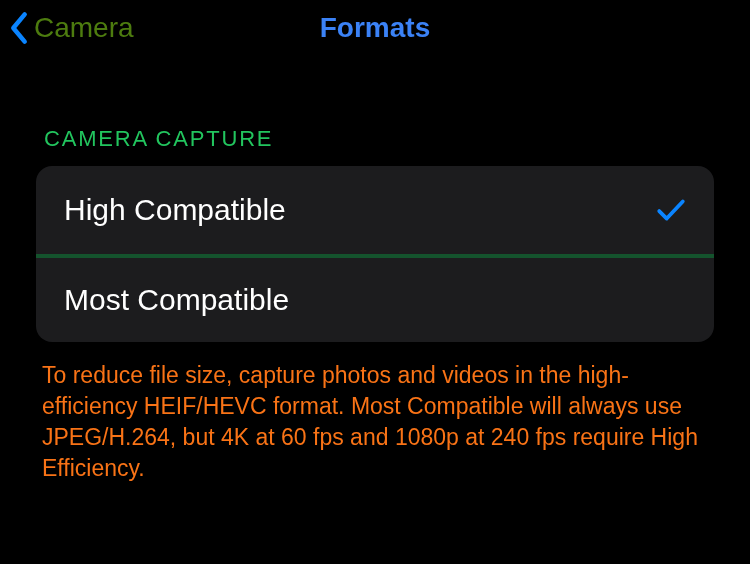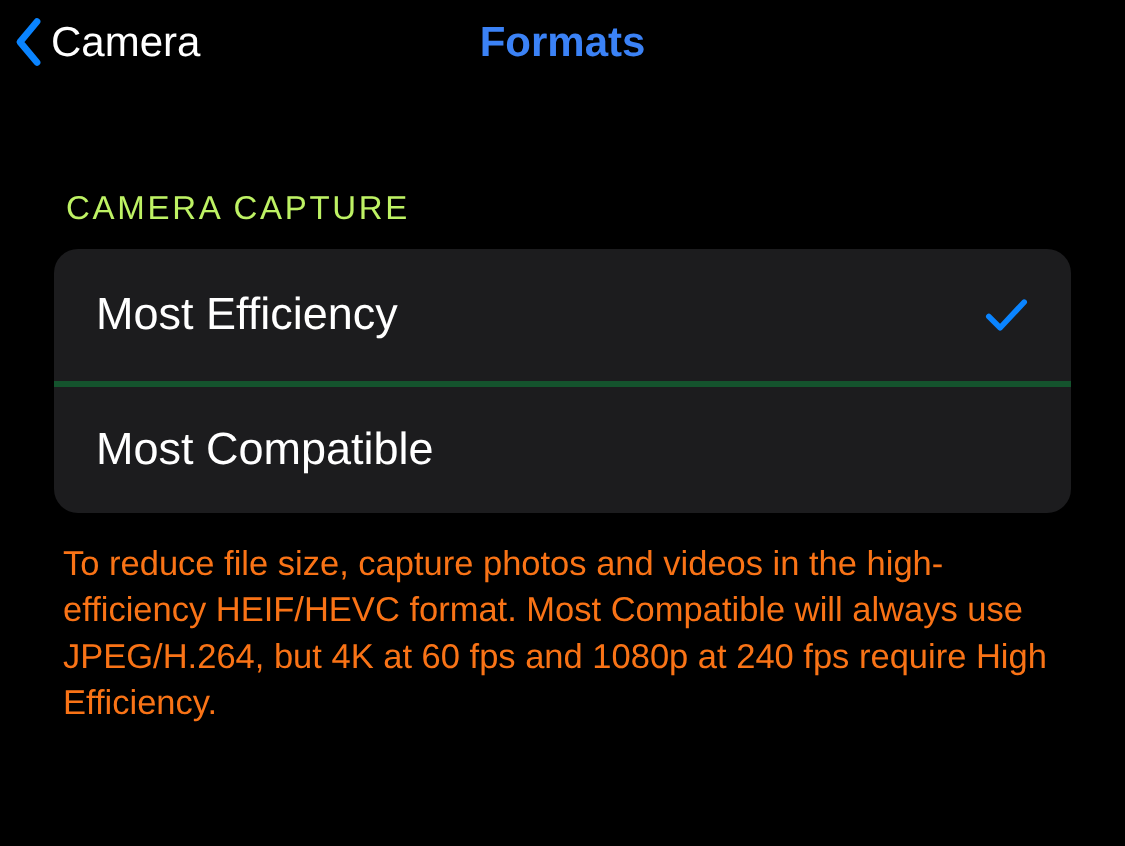--- a/index.html
+++ b/index.html
@@ -18,21 +18,21 @@
     .navbar {
       display: flex;
       align-items: center;
       height: 56px;
       position: relative;
       padding: 0 8px;
     }
     .back-button {
       display: flex;
       align-items: center;
-      color: #ffffff;
+      color: #4d7c0f;
       font-size: 28px;
       cursor: pointer;
     }
     .chevron-left {
       width: 22px;
       height: 34px;
       margin-right: 4px;
     }
     .nav-title {
       position: absolute;
@@ -40,21 +40,21 @@
       transform: translateX(-50%);
       color: #3b82f6;
       font-size: 28px;
       font-weight: 600;
     }
     .section {
       margin-top: 70px;
       padding: 0 36px;
     }
     .section-header {
-      color: #bef264;
+      color: #22c55e;
       font-size: 22px;
       letter-spacing: 1.8px;
       font-weight: 400;
       margin-bottom: 14px;
       padding-left: 8px;
     }
     .list-group {
       background: #1c1c1e;
       border-radius: 16px;
       overflow: hidden;
@@ -99,21 +99,21 @@
     </svg>
     <span>Camera</span>
   </div>
   <div class="nav-title">Formats</div>
 </div>
 
 <div class="section">
   <div class="section-header">CAMERA CAPTURE</div>
   <div class="list-group">
     <div class="list-row">
-      <span class="list-row-label">Most Efficiency</span>
+      <span class="list-row-label">High Compatible</span>
       <svg class="checkmark" viewBox="0 0 28 24" fill="none">
         <polyline points="3,13 10,20 25,4" stroke="#0a84ff" stroke-width="3.5" stroke-linecap="round" stroke-linejoin="round"></polyline>
       </svg>
     </div>
     <div class="list-row">
       <span class="list-row-label">Most Compatible</span>
     </div>
   </div>
   <div class="section-footer">To reduce file size, capture photos and videos in the high-efficiency HEIF/HEVC format. Most Compatible will always use JPEG/H.264, but 4K at 60 fps and 1080p at 240 fps require High Efficiency.</div>
 </div>

